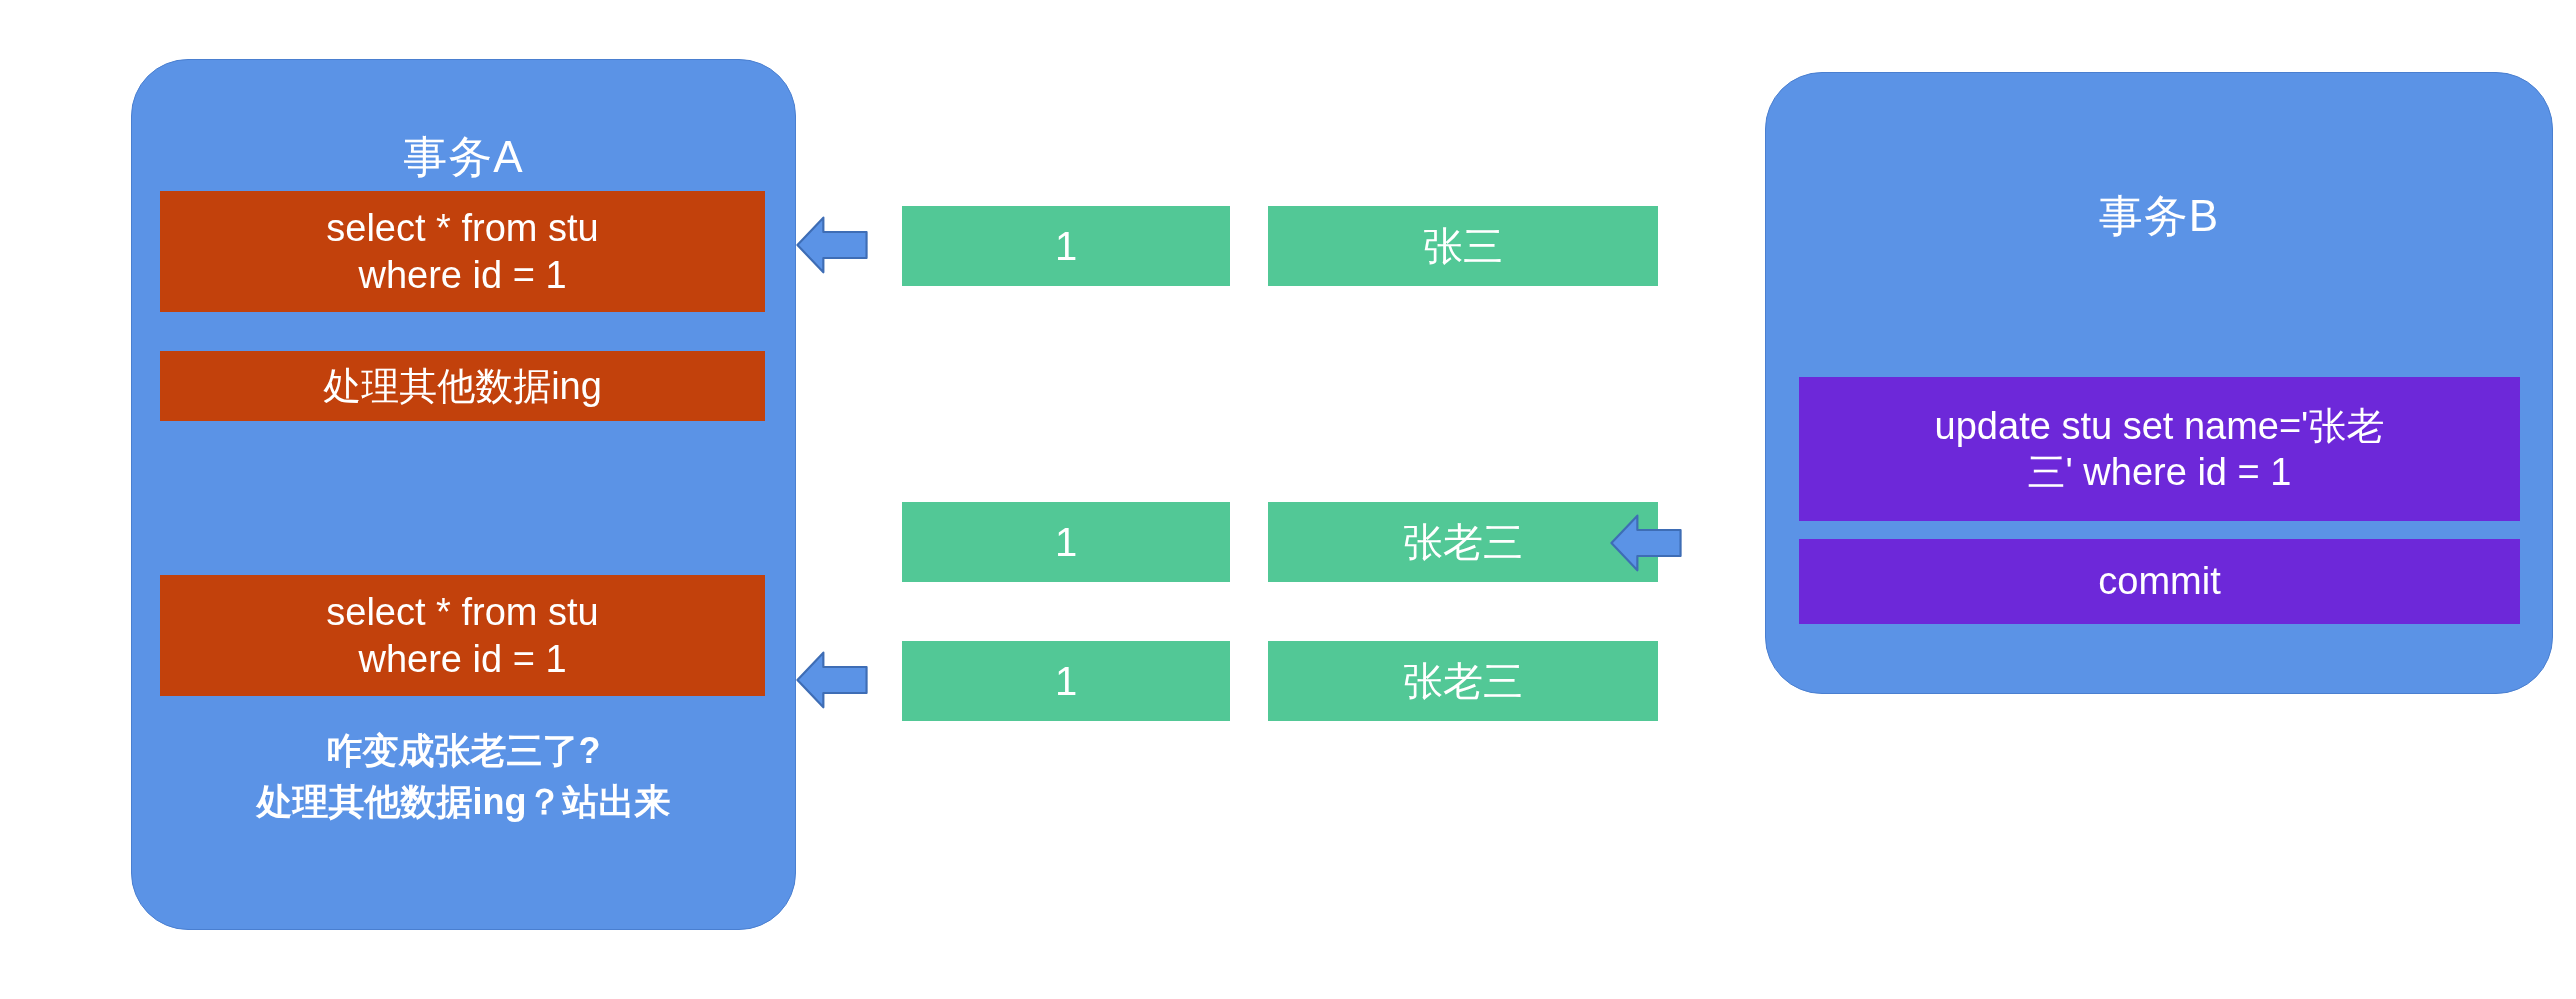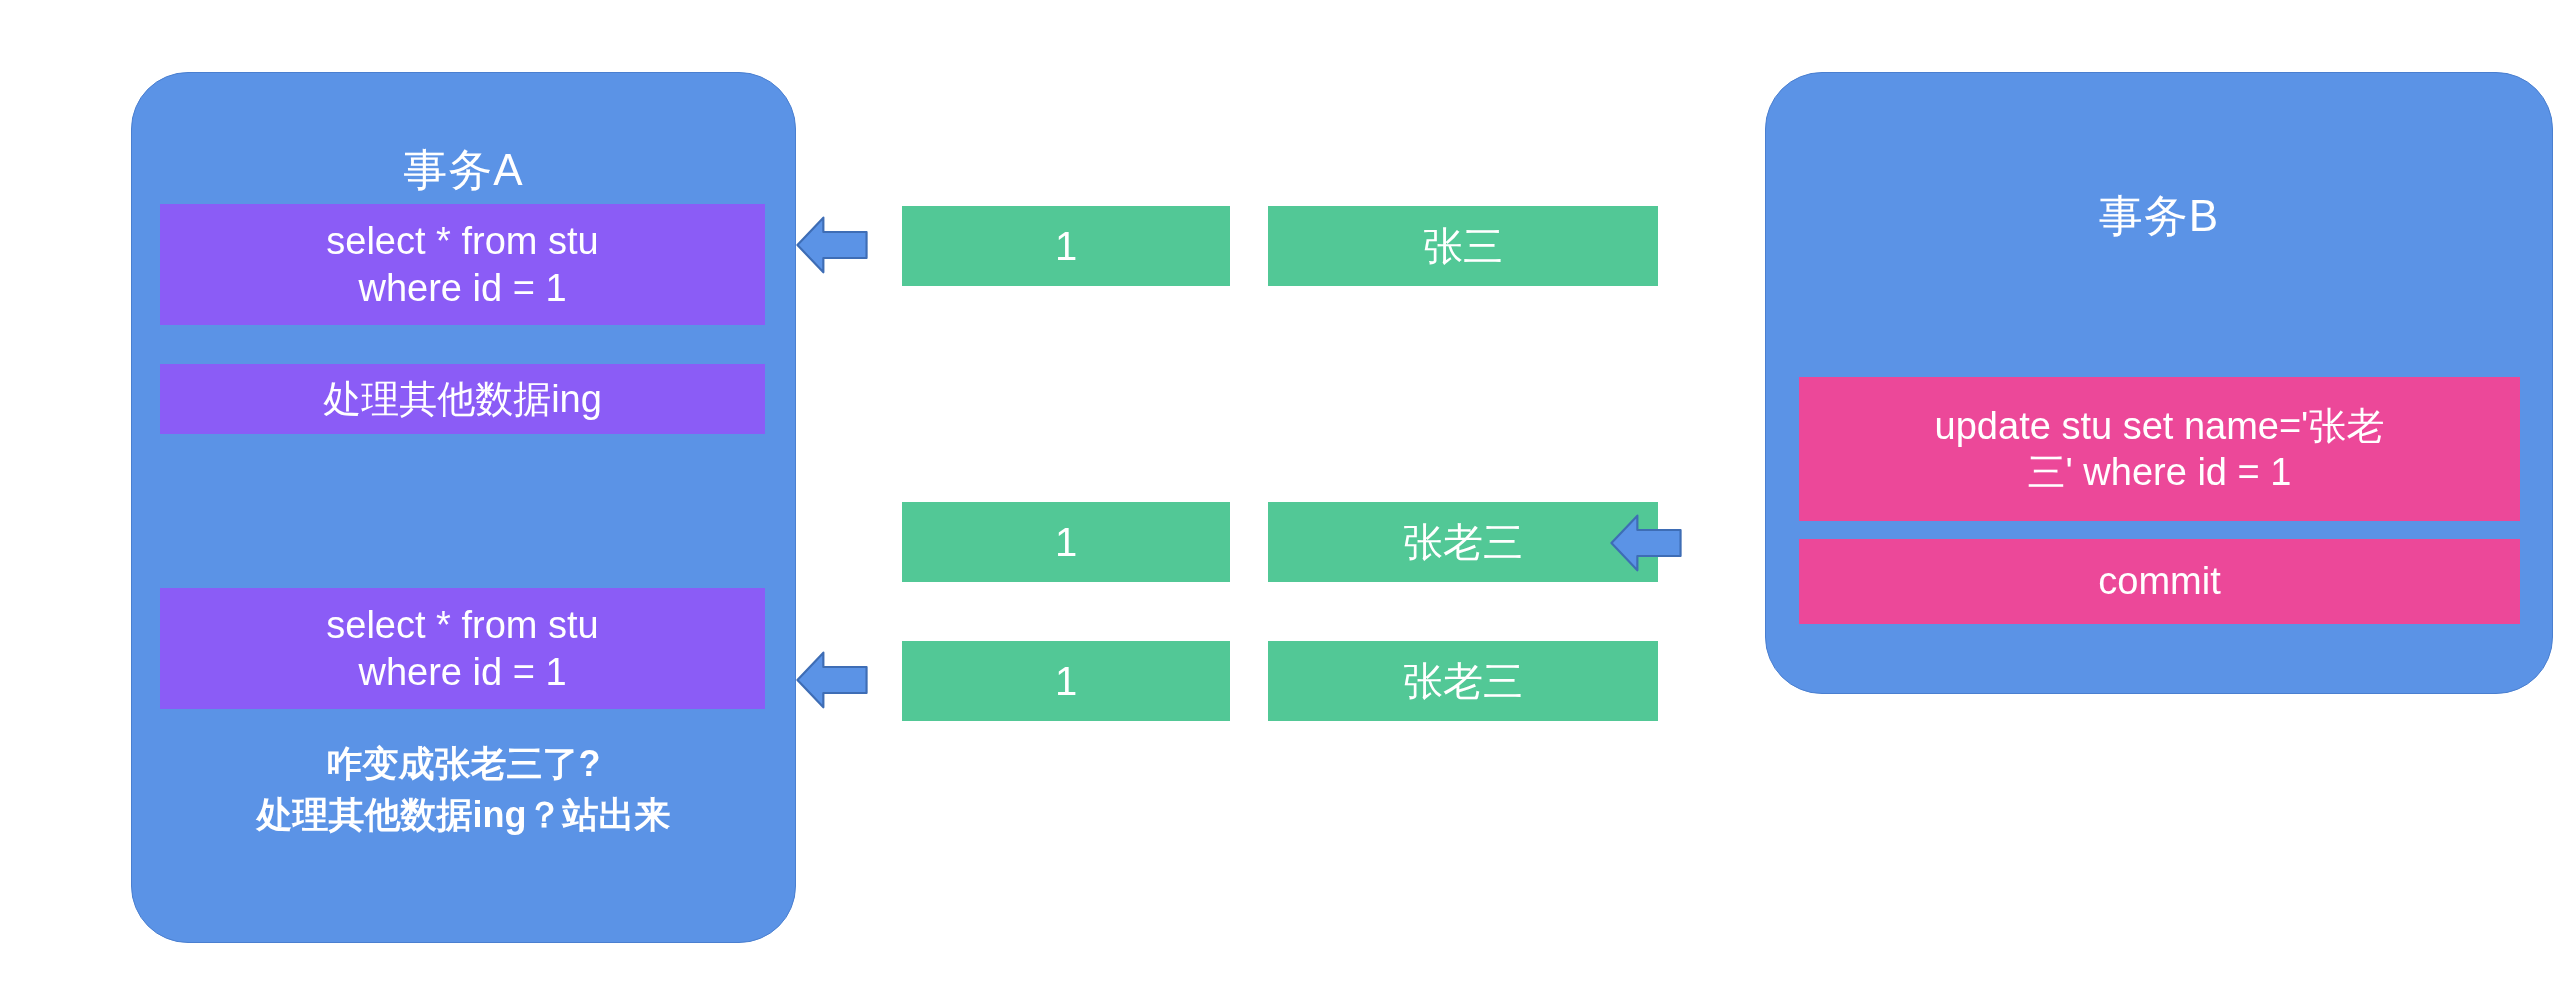--- a/index.html
+++ b/index.html
@@ -24,21 +24,21 @@
   
   .txn-box {
     position: absolute;
     background: #5B93E6;
     border: 1.5px solid #4A7FD0;
     border-radius: 57px;
     box-sizing: border-box;
   }
   #txn-a-box {
     left: 131px;
-    top: 72px;
+    top: 59px;
     width: 665px;
     height: 871px;
   }
   #txn-b-box {
     left: 1765px;
     top: 72px;
     width: 788px;
     height: 622px;
   }
 
@@ -61,22 +61,22 @@
     box-sizing: border-box;
     display: flex;
     align-items: center;
     justify-content: center;
     text-align: center;
     color: #ffffff;
     font-size: 38px;
     line-height: 1.22;
     padding: 5.2px 13.4px;
   }
-  .stmt.red    { background: #8b5cf6; }
-  .stmt.orange { background: #ec4899; }
+  .stmt.red    { background: #c2410c; }
+  .stmt.orange { background: #6d28d9; }
 
   
   #stmt-a1 { left: 28px;  top: 131px;  width: 605px; height: 121px; }
   #stmt-a2 { left: 28px;  top: 291px;  width: 605px; height: 70px; }
   #stmt-a3 { left: 28px;  top: 515px; width: 605px; height: 121px; }
 
   
   #stmt-b1 { left: 33px;  top: 304px;  width: 721px; height: 144px; }
   #stmt-b2 { left: 33px;  top: 466px;  width: 721px; height: 85px; }
 

